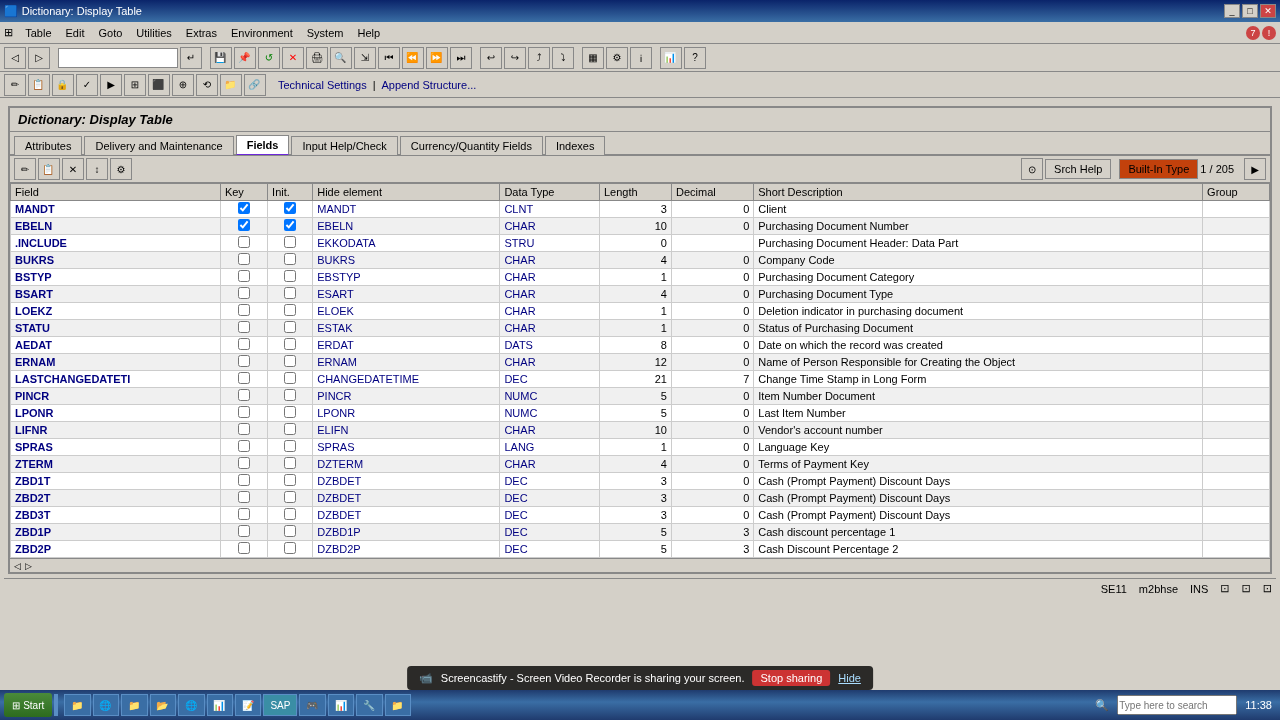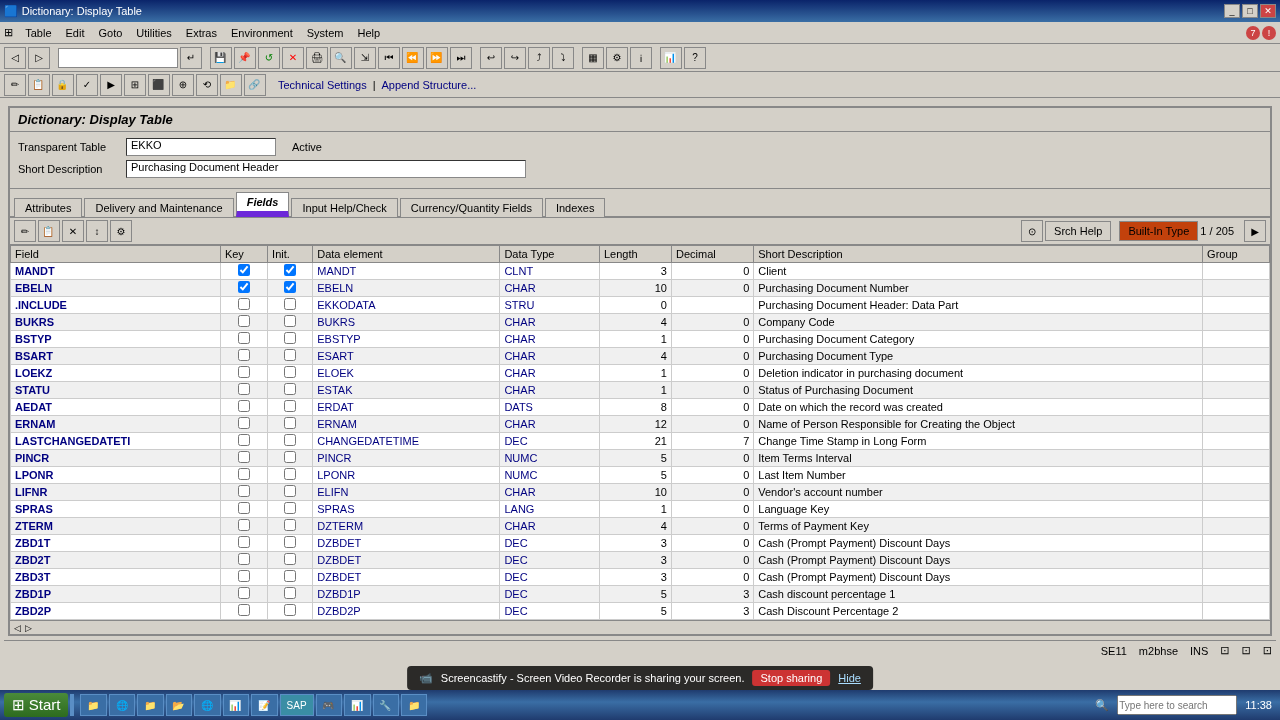--- a/index.html
+++ b/index.html
@@ -118,24 +118,23 @@
       border: 1px solid #888;
       border-bottom: none;
       background: #d4d0c8;
       cursor: pointer;
       margin-right: 2px;
       position: relative;
       top: 1px;
     }
     .tab.active {
       background: white;
-      border-bottom: 6px solid #6d28d9;
+      border-bottom: 1px solid #6d28d9;
       font-weight: bold;
       z-index: 1;
-      font-style: italic;
     }
 
     
     .table-container {
       background: white;
     }
     .table-toolbar {
       background: #d4d0c8;
       padding: 2px 4px;
       display: flex;
@@ -200,21 +199,21 @@
       padding: 0 4px;
       z-index: 999;
     }
     .start-btn {
       height: 24px;
       padding: 0 8px;
       background: linear-gradient(to bottom, #4a8a3a, #2d6b1e);
       color: white;
       border: none;
       border-radius: 3px;
-      font-size: 15px;
+      font-size: 10px;
       cursor: pointer;
     }
     .taskbar-apps {
       display: flex;
       gap: 2px;
       margin-left: 4px;
     }
     .taskbar-app {
       height: 22px;
       padding: 0 6px;
@@ -366,31 +365,20 @@
     <span class="inner-tb-link">Technical Settings</span>
     <span style="margin: 0 4px;">|</span>
     <span class="inner-tb-link">Append Structure...</span>
   </div>
 
   <div style="background:#d4d0c8; flex:1; padding:4px; overflow:hidden;">
     <div class="panel">
 
       <div class="panel-title">Dictionary: Display Table</div>
 
-      <div class="form-section">
-        <div class="form-row">
-          <span class="form-label">Transparent Table</span>
-          <span class="form-value">EKKO</span>
-          <span class="status-text">Active</span>
-        </div>
-        <div class="form-row">
-          <span class="form-label">Short Description</span>
-          <span class="form-value form-value-wide">Purchasing Document Header</span>
-        </div>
-      </div>
 
       <div class="tabs">
         <div class="tab">Attributes</div>
         <div class="tab">Delivery and Maintenance</div>
         <div class="tab active">Fields</div>
         <div class="tab">Input Help/Check</div>
         <div class="tab">Currency/Quantity Fields</div>
         <div class="tab">Indexes</div>
       </div>
 
@@ -415,21 +403,21 @@
           <div class="tb-btn">▶</div>
         </div>
 
         <div class="scroll-area">
           <table>
             <thead>
               <tr>
                 <th>Field</th>
                 <th>Key</th>
                 <th>Init.</th>
-                <th>Data element</th>
+                <th>Hide element</th>
                 <th>Data Type</th>
                 <th>Length</th>
                 <th>Decimal</th>
                 <th>Short Description</th>
                 <th>Group</th>
               </tr>
             </thead>
             <tbody id="table-body">
             <tr>
     <td><span class="field-link" style="color:#000080;font-weight:bold;cursor:pointer;">MANDT</span></td>
@@ -553,21 +541,21 @@
     <td></td>
   </tr>
                 <tr>
     <td><span class="field-link" style="color:#000080;font-weight:bold;cursor:pointer;">PINCR</span></td>
     <td class="check-cell"><input type="checkbox" style=""></td>
     <td class="check-cell"><input type="checkbox" style=""></td>
     <td><span class="elem-link" style="color:#000080;cursor:pointer;">PINCR</span></td>
     <td><span class="dtype-link" style="color:#000080;cursor:pointer;">NUMC</span></td>
     <td class="num-cell">5</td>
     <td class="num-cell">0</td>
-    <td>Item Terms Interval</td>
+    <td>Item Number Document</td>
     <td></td>
   </tr>
                 <tr>
     <td><span class="field-link" style="color:#000080;font-weight:bold;cursor:pointer;">LPONR</span></td>
     <td class="check-cell"><input type="checkbox" style=""></td>
     <td class="check-cell"><input type="checkbox" style=""></td>
     <td><span class="elem-link" style="color:#000080;cursor:pointer;">LPONR</span></td>
     <td><span class="dtype-link" style="color:#000080;cursor:pointer;">NUMC</span></td>
     <td class="num-cell">5</td>
     <td class="num-cell">0</td>

